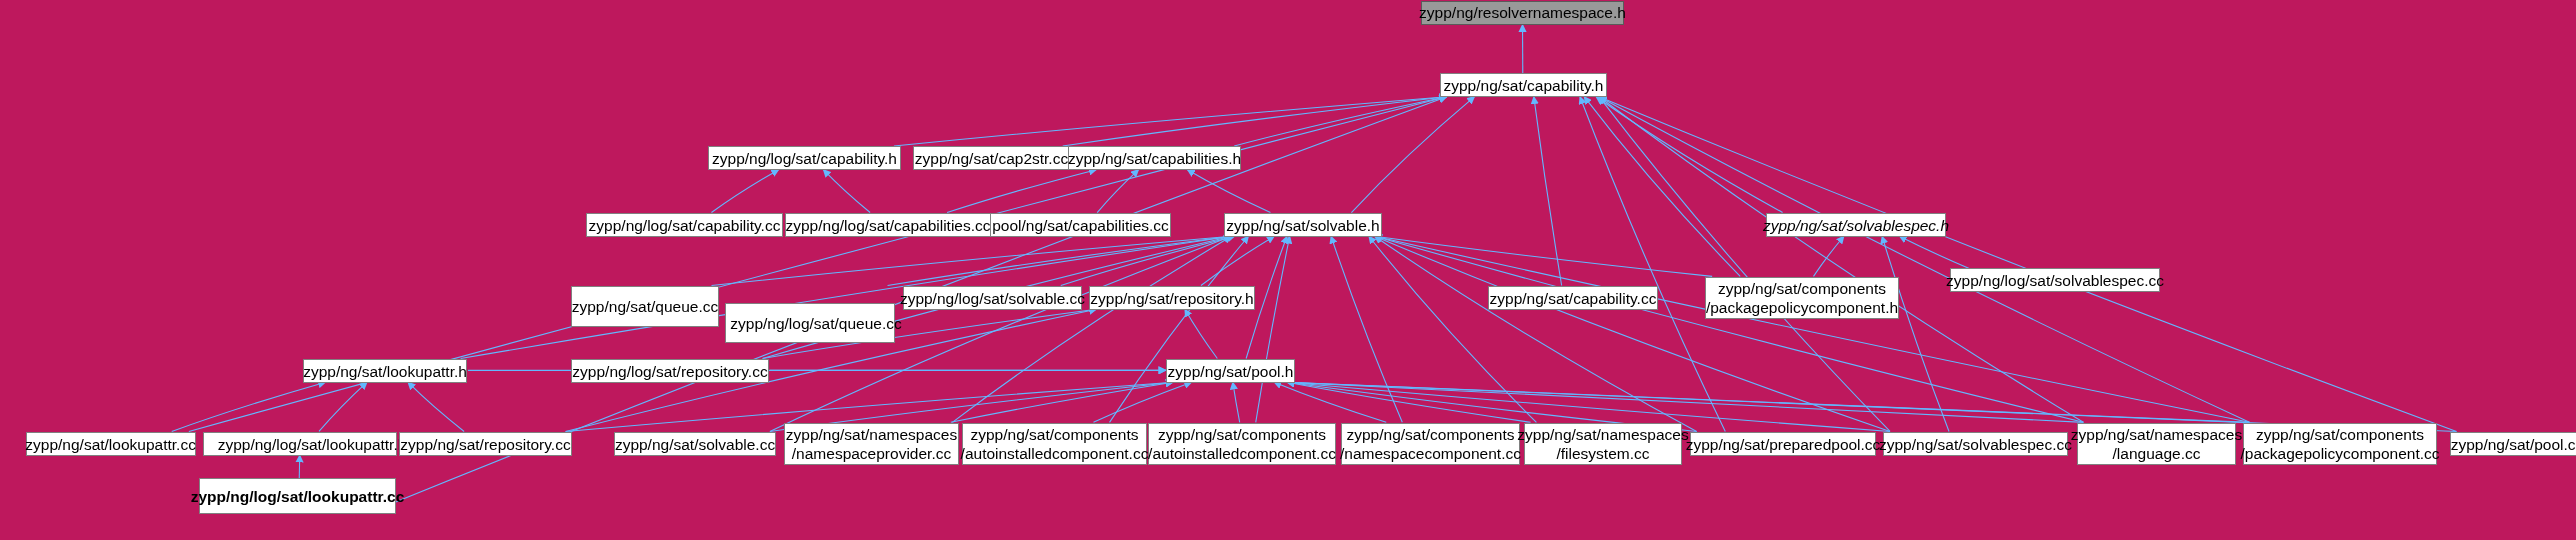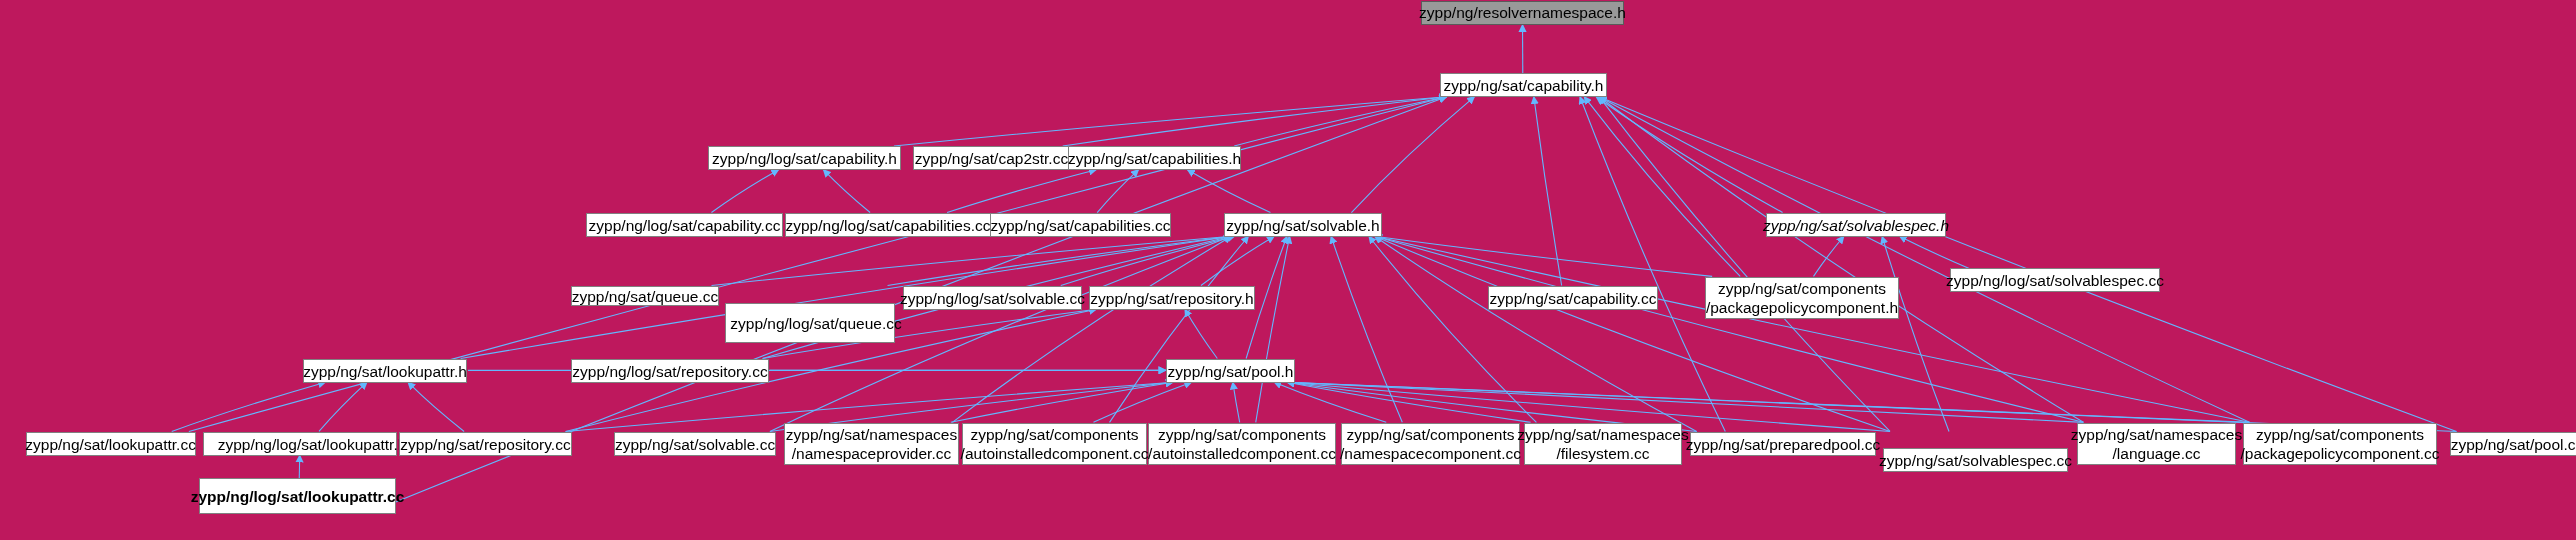--- a/index.html
+++ b/index.html
@@ -112,42 +112,42 @@
       <path d="M843,406 Q1033.96,406 1277,406" fill="none" stroke="#63b8ff" stroke-width="1.2" marker-end="url(#ah)"></path>
       <path d="M512,406 Q866.5,406 1277,406" fill="none" stroke="#63b8ff" stroke-width="1.2" marker-end="url(#ah)"></path>
     </svg>
 <div class="node root" style="left: 1421px; top: 0.9px; width: 203px; height: 24px;"><span>zypp/ng/resolvernamespace.h</span></div>
     <div class="node" style="left: 1440px; top: 73px; width: 167px; height: 24px;"><span>zypp/ng/sat/capability.h</span></div>
     <div class="node" style="left: 708px; top: 146px; width: 193px; height: 24px;"><span>zypp/ng/log/sat/capability.h</span></div>
     <div class="node" style="left: 913px; top: 146px; width: 157px; height: 24px;"><span>zypp/ng/sat/cap2str.cc</span></div>
     <div class="node" style="left: 1068px; top: 146px; width: 173px; height: 24px;"><span>zypp/ng/sat/capabilities.h</span></div>
     <div class="node" style="left: 586px; top: 213px; width: 197px; height: 24px;"><span>zypp/ng/log/sat/capability.cc</span></div>
     <div class="node" style="left: 785px; top: 213px; width: 206px; height: 24px;"><span>zypp/ng/log/sat/capabilities.cc</span></div>
-    <div class="node" style="left: 990px; top: 213px; width: 181px; height: 24px;"><span>zypp/ng/sat/capabilities.cc</span></div>
+    <div class="node" style="left: 990px; top: 213px; width: 181px; height: 24px;"><span>pool/ng/sat/capabilities.cc</span></div>
     <div class="node" style="left: 1224px; top: 213px; width: 158px; height: 24px;"><span>zypp/ng/sat/solvable.h</span></div>
     <div class="node" style="left: 1766px; top: 213px; width: 180px; height: 24px; font-style: italic;"><span>zypp/ng/sat/solvablespec.h</span></div>
-    <div class="node" style="left: 571px; top: 286px; width: 148px; height: 20px;"><span>zypp/ng/sat/queue.cc</span></div>
+    <div class="node" style="left: 571px; top: 286px; width: 148px; height: 41px;"><span>zypp/ng/sat/queue.cc</span></div>
     <div class="node" style="left: 725px; top: 303px; width: 170px; height: 40px; padding-left: 12px;"><span>zypp/ng/log/sat/queue.cc</span></div>
     <div class="node" style="left: 903px; top: 286px; width: 179px; height: 24px;"><span>zypp/ng/log/sat/solvable.cc</span></div>
     <div class="node" style="left: 1089px; top: 286px; width: 166px; height: 24px;"><span>zypp/ng/sat/repository.h</span></div>
     <div class="node" style="left: 1488px; top: 286px; width: 170px; height: 24px;"><span>zypp/ng/sat/capability.cc</span></div>
     <div class="node" style="left: 1705px; top: 277px; width: 194px; height: 42px;"><span>zypp/ng/sat/components</span><span>/packagepolicycomponent.h</span></div>
     <div class="node" style="left: 1950px; top: 268px; width: 210px; height: 24px;"><span>zypp/ng/log/sat/solvablespec.cc</span></div>
     <div class="node" style="left: 303px; top: 359px; width: 164px; height: 24px;"><span>zypp/ng/sat/lookupattr.h</span></div>
     <div class="node" style="left: 571px; top: 359px; width: 198px; height: 24px;"><span>zypp/ng/log/sat/repository.cc</span></div>
     <div class="node" style="left: 1166px; top: 359px; width: 129px; height: 24px;"><span>zypp/ng/sat/pool.h</span></div>
     <div class="node" style="left: 25.6px; top: 432px; width: 170px; height: 24px;"><span>zypp/ng/sat/lookupattr.cc</span></div>
     <div class="node" style="left: 203px; top: 432px; width: 194px; height: 24px; padding-left: 24px;"><span>zypp/ng/log/sat/lookupattr.h</span></div>
     <div class="node" style="left: 399px; top: 432px; width: 173px; height: 24px;"><span>zypp/ng/sat/repository.cc</span></div>
     <div class="node" style="left: 614px; top: 432px; width: 162px; height: 24px;"><span>zypp/ng/sat/solvable.cc</span></div>
     <div class="node" style="left: 784px; top: 423px; width: 175px; height: 42px;"><span>zypp/ng/sat/namespaces</span><span>/namespaceprovider.cc</span></div>
     <div class="node" style="left: 962px; top: 423px; width: 185px; height: 42px;"><span>zypp/ng/sat/components</span><span>/autoinstalledcomponent.cc</span></div>
     <div class="node" style="left: 1148px; top: 423px; width: 188px; height: 42px;"><span>zypp/ng/sat/components</span><span>/autoinstalledcomponent.cc</span></div>
     <div class="node" style="left: 1341px; top: 423px; width: 179px; height: 42px;"><span>zypp/ng/sat/components</span><span>/namespacecomponent.cc</span></div>
     <div class="node" style="left: 1524px; top: 423px; width: 158px; height: 42px;"><span>zypp/ng/sat/namespaces</span><span>/filesystem.cc</span></div>
     <div class="node" style="left: 1690px; top: 432px; width: 186px; height: 24px;"><span>zypp/ng/sat/preparedpool.cc</span></div>
-    <div class="node" style="left: 1883px; top: 432px; width: 185px; height: 24px; margin-top: 16px;"><span>zypp/ng/sat/solvablespec.cc</span></div>
+    <div class="node" style="left: 1883px; top: 432px; width: 185px; height: 24px;"><span>zypp/ng/sat/solvablespec.cc</span></div>
     <div class="node" style="left: 2077px; top: 423px; width: 159px; height: 42px;"><span>zypp/ng/sat/namespaces</span><span>/language.cc</span></div>
     <div class="node" style="left: 2243px; top: 423px; width: 194px; height: 42px;"><span>zypp/ng/sat/components</span><span>/packagepolicycomponent.cc</span></div>
     <div class="node" style="left: 2450px; top: 432px; width: 134px; height: 24px;"><span>zypp/ng/sat/pool.cc</span></div>
     <div class="node" style="left: 199px; top: 478px; width: 197px; height: 36px; font-weight: bold;"><span>zypp/ng/log/sat/lookupattr.cc</span></div>
   </div>
 
 
 </body></html>

